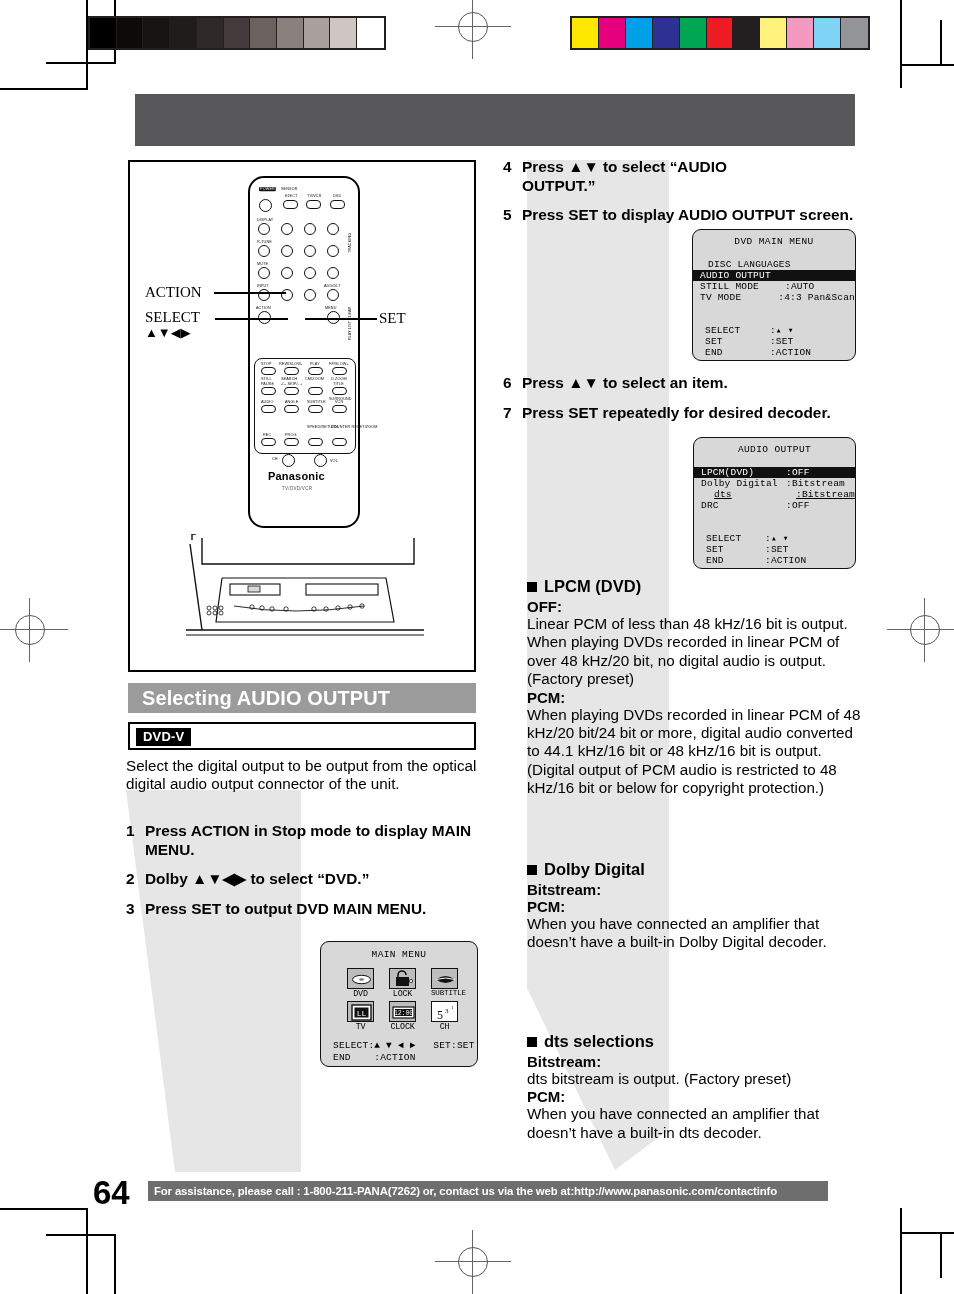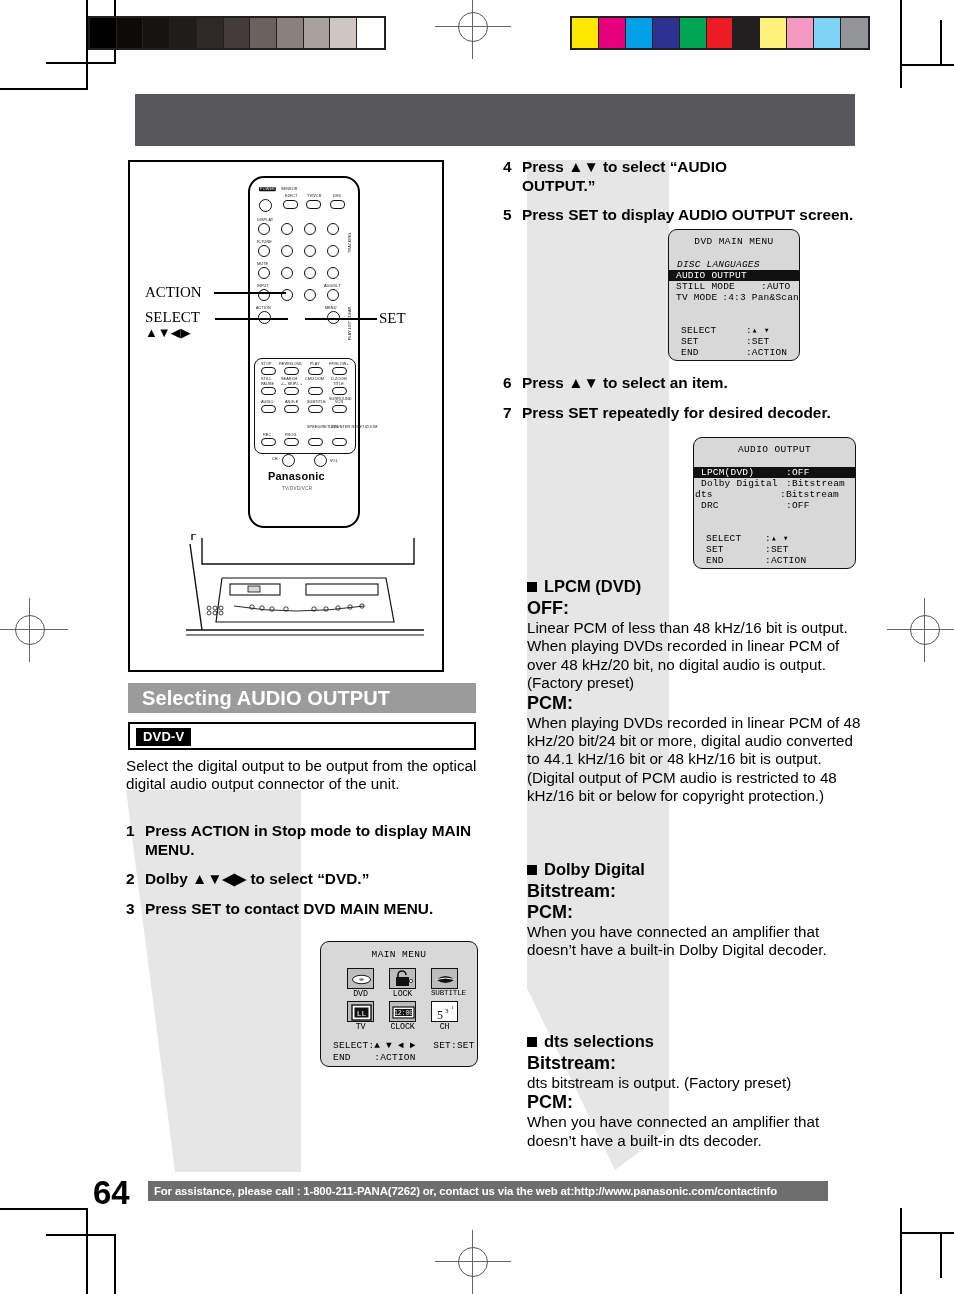--- a/index.html
+++ b/index.html
@@ -30,21 +30,21 @@
     background: #58585a;
   }
 
   
   .shade {
     position: absolute; background: #e6e6e6; z-index: 0;
   }
 
   
   .illus-box {
-    position: absolute; left: 128px; top: 160px; width: 316px; height: 512px;
+    position: absolute; left: 128px; top: 160px; width: 348px; height: 512px;
     border: 2px solid #000; background: #fff; z-index: 2;
   }
 
   
   .remote {
     position: absolute; left: 118px; top: 14px; width: 112px; height: 352px;
     border: 2px solid #000; border-radius: 16px; background: #fff;
   }
   .rbtn { position: absolute; border: 1.4px solid #111; background: #fff; }
   .rbtn.round { border-radius: 50%; }
@@ -132,21 +132,21 @@
     text-align: center; color: #000; letter-spacing: -.2px; margin-top: 0px;
   }
 
   
   .rcol { position: absolute; left: 527px; z-index: 2; }
   .sub-head {
     font-size: 16.5px; font-weight: bold; color: #000; margin-bottom: 2px;
     display: flex; align-items: center; gap: 7px;
   }
   .sq { width: 10px; height: 10px; background: #000; display: inline-block; }
-  .b-lbl { font-size: 18px; font-weight: bold; color: #000; }
+  .b-lbl { font-size: 15px; font-weight: bold; color: #000; }
   .p-txt { font-size: 15.2px; line-height: 18.4px; color: #000; }
 
   
   .pageno {
     position: absolute; left: 93px; top: 1174px;
     font-size: 33px; font-weight: bold; color: #000; font-family: "Liberation Sans", sans-serif;
   }
   .footbar {
     position: absolute; left: 148px; top: 1181px; width: 680px; height: 20px;
     background: #6e6e6e; color: #fff; font-size: 11.4px; font-weight: bold;
@@ -391,21 +391,21 @@
     <div class="step">
       <div class="num">1</div>
       <div class="txt">Press ACTION in Stop mode to display MAIN MENU.</div>
     </div>
     <div class="step">
       <div class="num">2</div>
       <div class="txt">Dolby ▲▼◀▶ to select “DVD.”</div>
     </div>
     <div class="step">
       <div class="num">3</div>
-      <div class="txt">Press SET to contact DVD MAIN MENU.</div>
+      <div class="txt">Press SET to output DVD MAIN MENU.</div>
     </div>
   </div>
 
   <div class="osd" style="left:320px;top:941px;width:158px;height:126px;">
     <div class="osd-title" style="margin-top:7px;">MAIN MENU</div>
 
     <div class="mm-grid" style="left:26px;top:26px;width:112px;height:66px;">
 
       <div class="mm-cell" style="left:0;top:0;">
         <div class="mm-ico">
@@ -480,24 +480,24 @@
     <div class="step">
       <div class="num">4</div>
       <div class="txt" style="max-width:265px;">Press ▲▼ to select “AUDIO OUTPUT.”</div>
     </div>
     <div class="step">
       <div class="num">5</div>
       <div class="txt" style="max-width:340px;">Press SET to display AUDIO OUTPUT screen.</div>
     </div>
   </div>
 
-  <div class="osd" style="left:668px;top:229px;width:132px;height:132px;">
+  <div class="osd" style="left:692px;top:229px;width:164px;height:132px;">
     <div class="osd-title" style="margin-top:6px;">DVD MAIN MENU</div>
     <div style="margin-top:12px;">
-      <div class="osd-line" style="padding-left:8px;font-style:italic;"><span>DISC LANGUAGES</span></div>
+      <div class="osd-line" style="padding-left:15px;"><span>DISC LANGUAGES</span></div>
       <div class="osd-line hl" style="padding-left:7px;width:100%;"><span>AUDIO OUTPUT</span></div>
       <div class="osd-line" style="padding-left:7px;display:flex;"><span style="width:85px;display:inline-block;">STILL MODE</span><span>:AUTO</span></div>
       <div class="osd-line" style="padding-left:7px;display:flex;"><span style="width:85px;display:inline-block;">TV MODE</span><span>:4:3 Pan&amp;Scan</span></div>
     </div>
     <div style="position:absolute;left:12px;top:94px;">
       <div class="osd-foot">SELECT     :▴ ▾</div>
       <div class="osd-foot">SET        :SET</div>
       <div class="osd-foot">END        :ACTION</div>
     </div>
   </div>
@@ -511,21 +511,21 @@
       <div class="num">7</div>
       <div class="txt" style="max-width:310px;">Press SET repeatedly for desired decoder.</div>
     </div>
   </div>
 
   <div class="osd" style="left:693px;top:437px;width:163px;height:132px;">
     <div class="osd-title" style="margin-top:6px;">AUDIO OUTPUT</div>
     <div style="margin-top:12px;">
       <div class="osd-line hl" style="padding-left:7px;display:flex;width:100%;"><span style="width:85px;display:inline-block;">LPCM(DVD)</span><span>:OFF</span></div>
       <div class="osd-line" style="padding-left:7px;display:flex;"><span style="width:85px;display:inline-block;">Dolby Digital</span><span>:Bitstream</span></div>
-      <div class="osd-line" style="padding-left:1px;display:flex;"><span style="width:85px;display:inline-block;">dts</span><span>:Bitstream</span></div>
+      <div class="osd-line" style="padding-left:20px;display:flex;text-decoration:underline;"><span style="width:85px;display:inline-block;">dts</span><span>:Bitstream</span></div>
       <div class="osd-line" style="padding-left:7px;display:flex;"><span style="width:85px;display:inline-block;">DRC</span><span>:OFF</span></div>
     </div>
     <div style="position:absolute;left:12px;top:94px;">
       <div class="osd-foot">SELECT    :▴ ▾</div>
       <div class="osd-foot">SET       :SET</div>
       <div class="osd-foot">END       :ACTION</div>
     </div>
   </div>
 
   <div class="rcol" style="top:577px;width:340px;">

